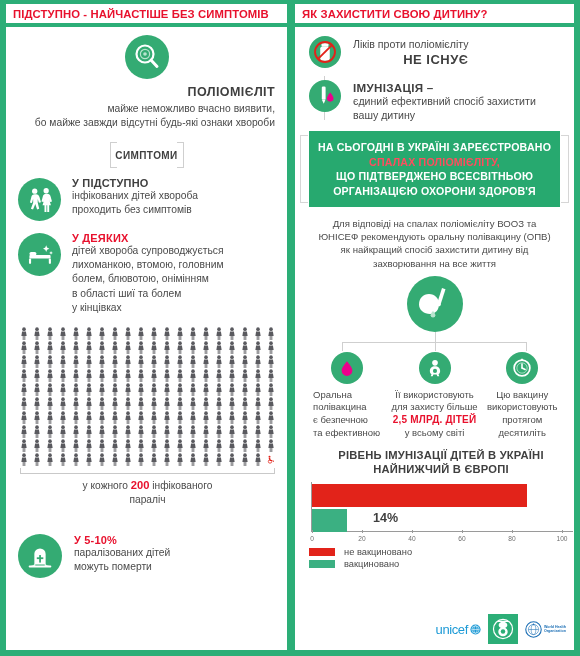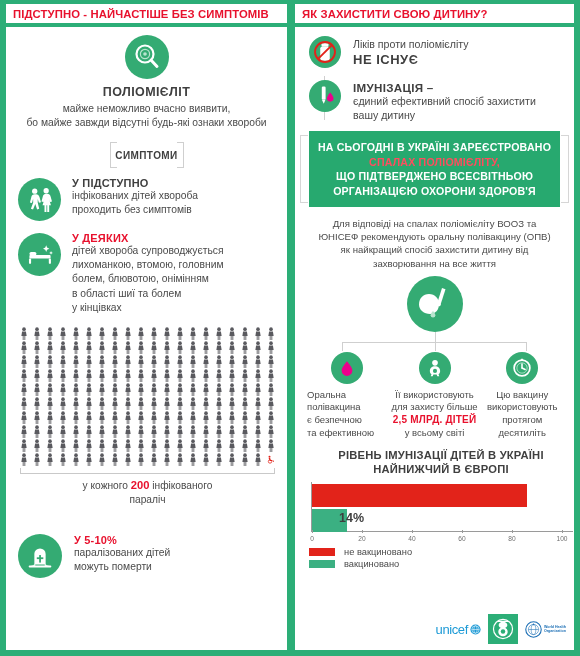--- a/index.html
+++ b/index.html
@@ -78,21 +78,21 @@
   .ttl.red { color: #e8112d; }
   .body {
     font-size: 10.3px;
     color: #4a4a4a;
     line-height: 14.2px;
   }
 
   
   .lead {
     padding: 8px 12px 0 12px;
-    text-align: center;
+    text-align: right;
   }
   .lead .circ { width: 44px; height: 44px; margin: 0 auto 6px auto; }
   .lead h2 {
     font-size: 12.5px; font-weight: bold; color: #3f3f3f;
     letter-spacing: .4px; margin-bottom: 3px;
   }
   .lead p { font-size: 10.3px; color: #4a4a4a; line-height: 13.5px; }
 
   .symptoms-tag {
     margin: 13px auto 0 auto;
@@ -191,21 +191,21 @@
   .tree .h  { position: absolute; left: 6%; right: 6%; top: 10px; height: 1px; background: #cfcfcf; }
   .tree .vl { position: absolute; left: 6%; top: 10px; width: 1px; height: 9px; background: #cfcfcf; }
   .tree .vc { position: absolute; left: 50%; top: 10px; width: 1px; height: 9px; background: #cfcfcf; }
   .tree .vr { position: absolute; right: 6%; top: 10px; width: 1px; height: 9px; background: #cfcfcf; }
 
   .three { display: flex; padding: 0 8px; }
   .three .cell { flex: 1 1 33.33%; text-align: center; }
   .three .circ { width: 32px; height: 32px; margin: 0 auto 5px auto; }
   .three .cap { font-size: 9.5px; color: #4a4a4a; line-height: 12.6px; }
   .three .cap b { color: #e8112d; font-size: 10px; letter-spacing: .2px; }
-  .three .cell:first-child .cap { text-align: left; padding-left: 4px; }
+  .three .cell:first-child .cap { text-align: left; padding-left: 4px; margin-left: 6px; }
 
   
   .chart { padding: 9px 1px 0 14px; }
   .chart h3 {
     text-align: center; font-size: 11.2px; font-weight: bold;
     color: #3f3f3f; line-height: 14px; letter-spacing: .2px;
   }
   .plot { position: relative; margin-top: 6px; height: 62px; padding-left: 2px; }
   .axisline { position: absolute; left: 2px; top: 0; bottom: 12px; width: 1px; background: #9a9a9a; }
   .xaxis { position: absolute; left: 2px; right: 0; bottom: 12px; height: 1px; background: #9a9a9a; }
@@ -1159,21 +1159,21 @@
               <svg width="26" height="26" viewBox="0 0 30 30">
                 <rect x="11" y="5" width="8" height="4" rx="1" fill="#ffffff"></rect>
                 <rect x="9.5" y="9" width="11" height="16" rx="2" fill="#ffffff"></rect>
                 <circle cx="15" cy="15" r="11.5" fill="none" stroke="#e2231a" stroke-width="2.2"></circle>
                 <line x1="7" y1="23" x2="23" y2="7" stroke="#e2231a" stroke-width="2.2"></line>
               </svg>
             </div>
           </div>
           <div class="txt">
             <div class="body" style="font-size:10.6px;">Ліків проти поліомієліту</div>
-            <div class="ttl" style="font-size:13px;letter-spacing:.5px;margin-top:1px;">НЕ ІСНУЄ</div>
+            <div class="ttl" style="font-size:13px;letter-spacing:.5px;margin-top:1px;text-align:right;">НЕ ІСНУЄ</div>
           </div>
         </div>
 
         <div style="height:12px"></div>
 
         <div class="r-item">
           <div class="icowrap">
             <div class="circ">
               <svg width="26" height="26" viewBox="0 0 30 30">
                 <g fill="#ffffff">
@@ -1284,21 +1284,21 @@
       <div class="chart">
         <h3>
           <div>РІВЕНЬ ІМУНІЗАЦІЇ ДІТЕЙ В УКРАЇНІ</div>
           <div>НАЙНИЖЧИЙ В ЄВРОПІ</div>
         </h3>
         <div class="plot">
           <div class="axisline"></div>
           <div class="xaxis"></div>
           <div class="bar red" id="bar-red" style="width: 215px; background: rgb(226, 35, 26);"></div>
           <div class="bar green" id="bar-green" style="width: 35px; background: rgb(59, 176, 130);"></div>
-          <div class="barlabel" id="bar-green-label" style="left: 30px;">14%</div>
+          <div class="barlabel" id="bar-green-label" style="left: 64px;">14%</div>
           <div class="ticks" id="chart-ticks">
               <div class="tickmark" style="left:3px"></div>
               <div class="tick" style="left:3px">0</div>
               <div class="tickmark" style="left:53px"></div>
               <div class="tick" style="left:53px">20</div>
               <div class="tickmark" style="left:103px"></div>
               <div class="tick" style="left:103px">40</div>
               <div class="tickmark" style="left:153px"></div>
               <div class="tick" style="left:153px">60</div>
               <div class="tickmark" style="left:203px"></div>

